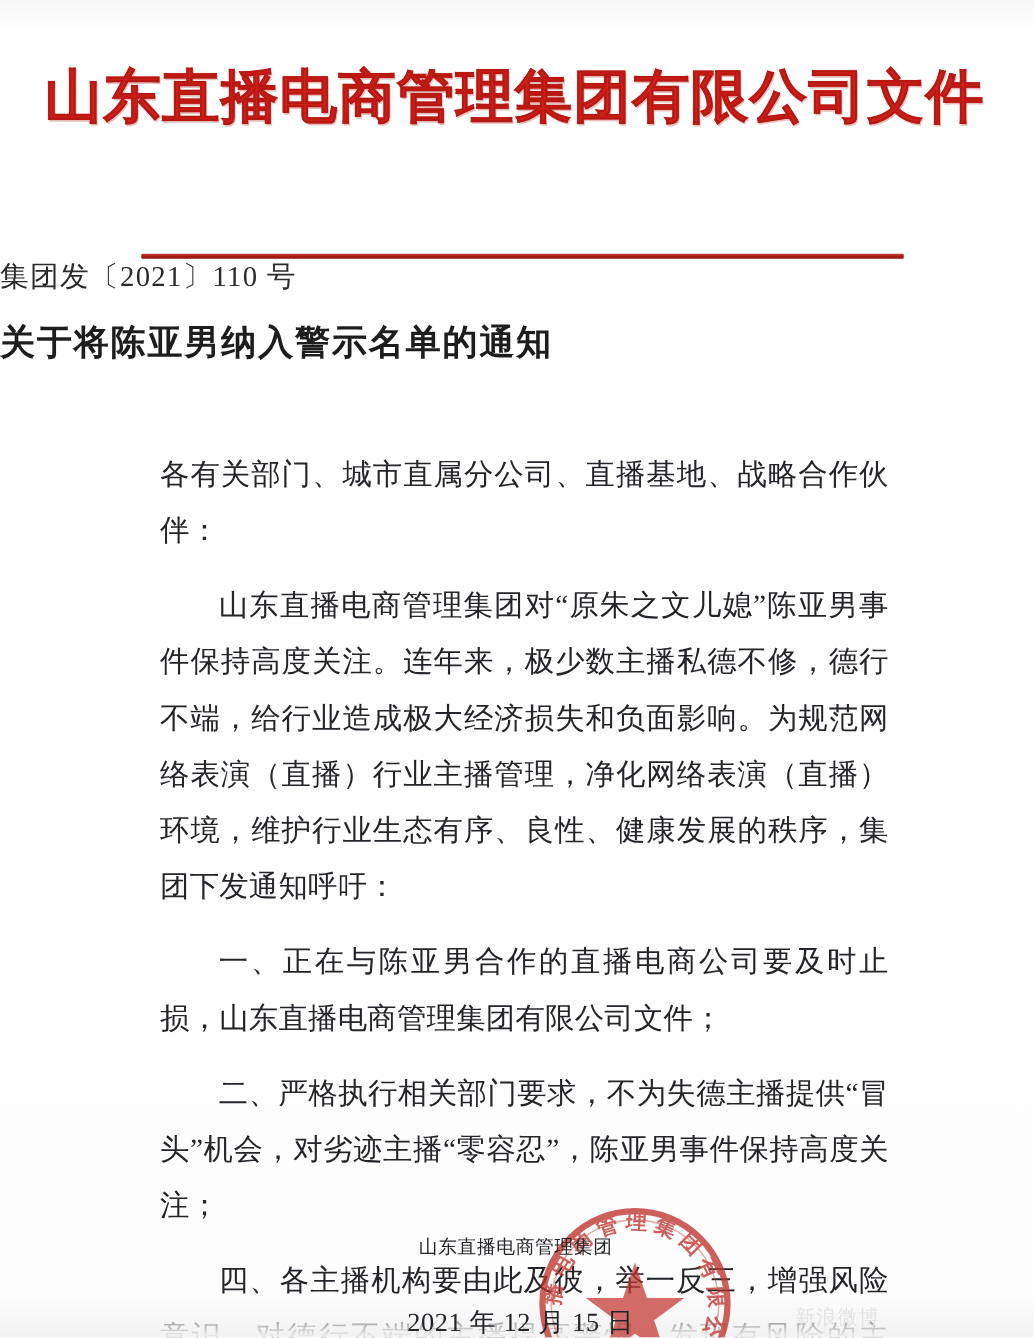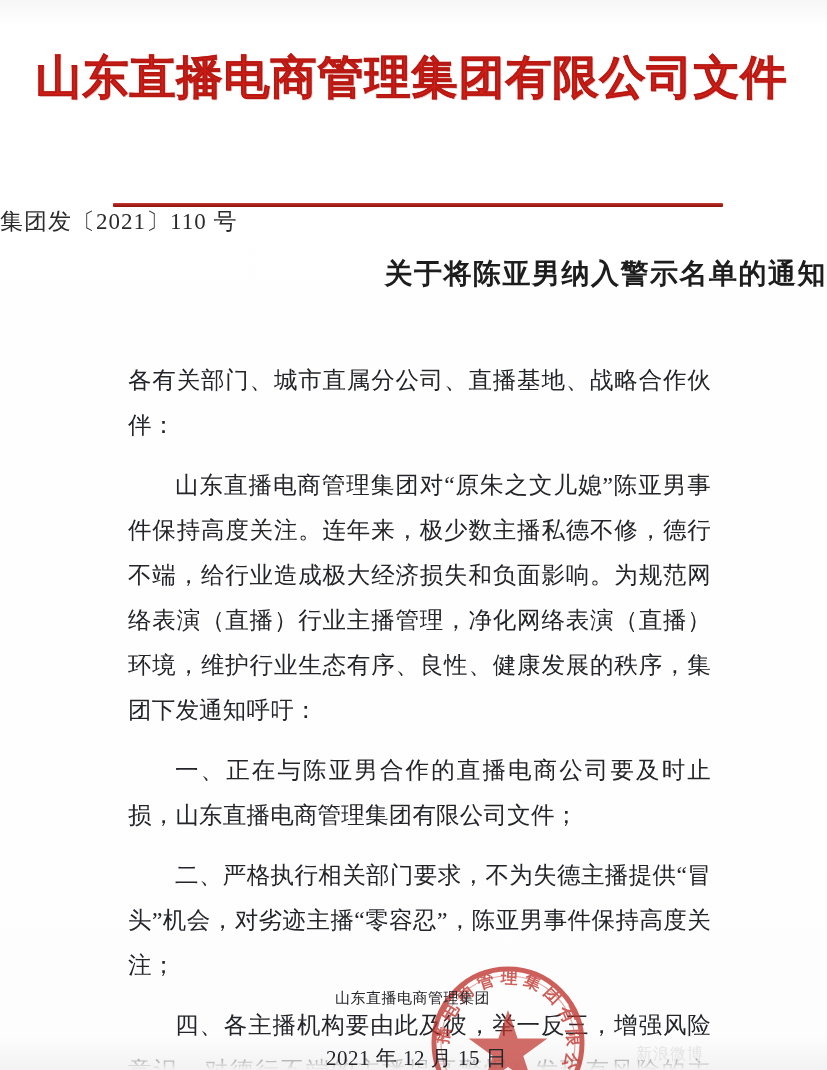--- a/index.html
+++ b/index.html
@@ -67,21 +67,21 @@
     background: linear-gradient(180deg, #c8413c 0%, #a81f19 45%, #8e1410 100%);
     border-radius: 1px;
   }
 
   
   .doc-title {
     position: absolute;
     top: 255px;
     left: 0;
     width: 827px;
-    text-align: right;
+    text-align: left;
     font-family: "Liberation Sans", "DejaVu Sans", sans-serif;
     font-weight: bold;
     font-size: 28px;
     color: #1d1d1d;
     letter-spacing: 1.5px;
     white-space: nowrap;
   }
 
   
   .body-block {

